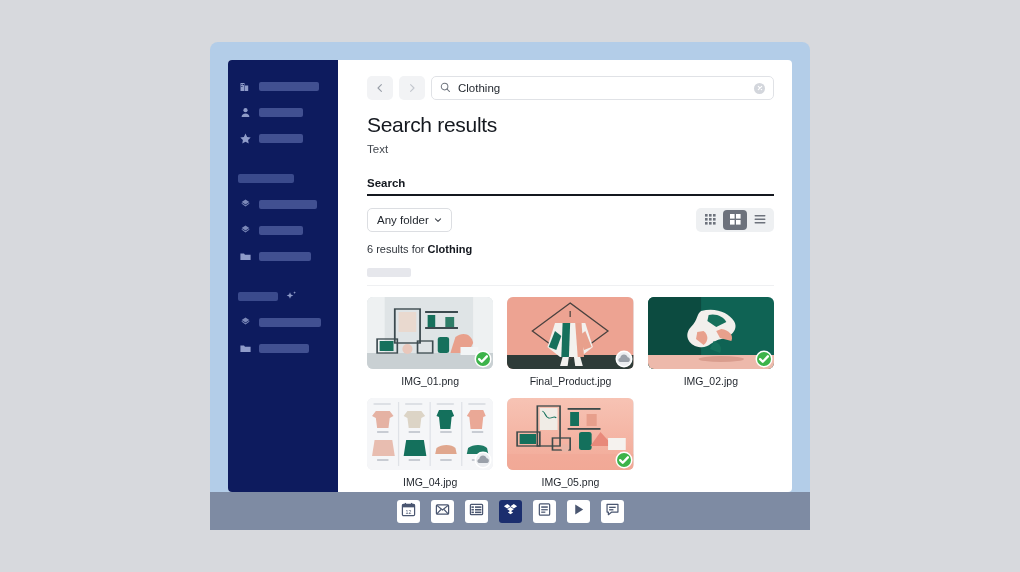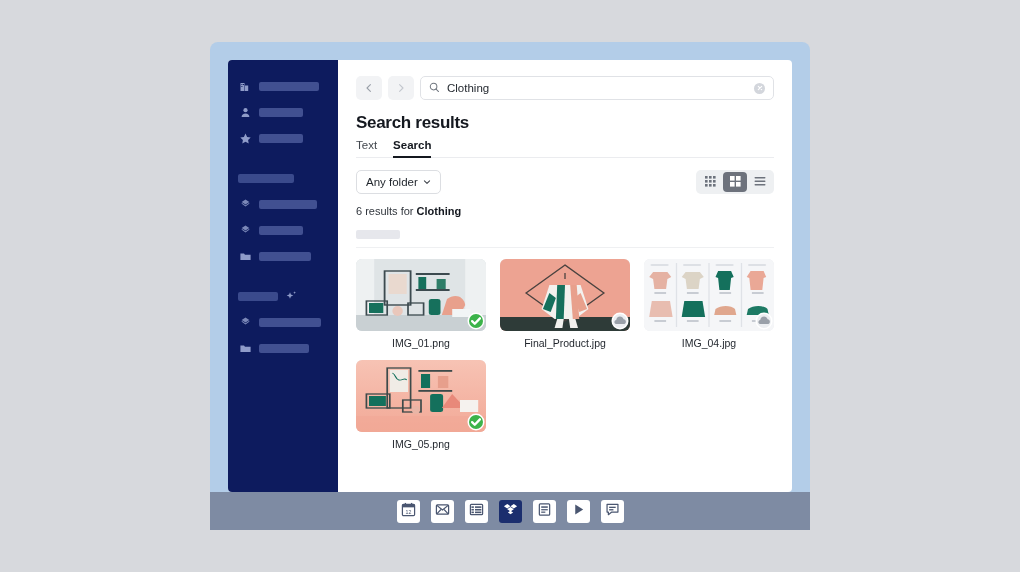--- a/index.html
+++ b/index.html
@@ -37,42 +37,42 @@
   .sb-row { display: flex; align-items: center; height: 13px; margin-bottom: 13px; }
   .sb-ico { width: 14px; height: 14px; flex: 0 0 14px; margin-right: 7px;
             display: flex; align-items: center; justify-content: center; }
   .sb-ico svg { display: block; }
   .sb-bar { height: 9px; border-radius: 2px; background: #415091; }
   .sb-gap { height: 14px; }
   .sb-head { display: flex; align-items: center; height: 13px; margin-bottom: 13px; }
   .sb-head .sb-bar { background: #3a4a8c; }
 
   
-  .main { flex: 1; height: 100%; background: #fff; padding: 16px 18px 0 18px;
+  .main { flex: 1; height: 100%; background: #fff; padding: 16px 18px 0 29px;
           position: relative; overflow: hidden; border-radius: 30px; }
 
   
   .topbar { display: flex; align-items: center; gap: 6px; }
   .navbtn {
     width: 26px; height: 24px; border-radius: 5px; background: #f2f3f5;
     display: flex; align-items: center; justify-content: center;
   }
   .navbtn svg { display:block; }
   .searchbox {
     flex: 1; height: 24px; border: 1px solid #e0e2e6; border-radius: 5px;
     display: flex; align-items: center; padding: 0 8px; gap: 7px; background: #fff;
   }
   .search-val { font-size: 11.5px; color: #1f242b; flex: 1; }
   .clearbtn { width: 11px; height: 11px; border-radius: 50%; background: #d3d6dc;
               display:flex; align-items:center; justify-content:center; }
 
   
-  .page-title { font-size: 17px; font-weight: bold; color: #14181f;
+  .page-title { font-size: 21px; font-weight: normal; color: #14181f;
                 letter-spacing: -0.3px; margin: 13px 0 6px 0; }
-  .tabs { display: flex; gap: 16px; border-bottom: 1px solid #ebecef; }
+  .tabs { display: flex; gap: 16px; border-bottom: 1px solid #ebecef; flex-direction: column; }
   .tab { font-size: 11.5px; color: #43484f; padding-bottom: 6px;
          position: relative; }
   .tab.active { color: #14181f; font-weight: bold; }
   .tab.active::after {
     content: ""; position: absolute; left: 0; right: 0; bottom: -1px;
     height: 2px; background: #14181f;
   }
 
   
   .filterrow { display: flex; align-items: center; margin-top: 12px; gap: 25px; }
@@ -352,20 +352,41 @@
                   <path d="M44 60h5l-1 9h-6z" fill="#f3f1ee"></path>
                   <path d="M53 60h5l2 9h-6z" fill="#f3f1ee"></path>
                 </svg>
                 <span class="badge cloud">
                   <svg width="9" height="9" viewBox="0 0 10 10">
                     <path d="M2.6 7.2h4.8c1.1 0 1.8-.8 1.8-1.7 0-.9-.7-1.6-1.6-1.7C7.3 2.6 6.2 1.8 5 1.8c-1.5 0-2.6 1.1-2.7 2.5C1.5 4.5 1 5.1 1 5.9c0 .8.7 1.3 1.6 1.3z" fill="#9aa0a9"></path>
                   </svg>
                 </span>
               </div>
               <div class="fname">Final_Product.jpg</div>
+            </div>
+            <div class="card">
+              <div class="thumb">
+                <svg viewBox="0 0 100 72" preserveAspectRatio="none">
+                  <rect width="100" height="72" fill="#0f6354"></rect>
+                  <rect x="0" y="0" width="42" height="72" fill="#0c4b40"></rect>
+                  <rect x="0" y="58" width="100" height="14" fill="#edb9ab"></rect>
+                  <path d="M42 14c12-4 22 2 26 10s-2 16-10 18-10 10-18 8-12-12-6-20 4-12 8-16z" fill="#f2efec"></path>
+                  <path d="M48 18c6-2 12 2 14 7l-8 5-7-6z" fill="#16705c"></path>
+                  <path d="M58 32c6 1 10 6 8 12l-9-3-3-7z" fill="#e8a08c"></path>
+                  <path d="M44 34c4 4 4 10 0 14l-6-6 1-7z" fill="#e8a08c"></path>
+                  <path d="M52 44c5 2 7 7 5 12l-8-4z" fill="#16705c"></path>
+                  <ellipse cx="58" cy="62" rx="18" ry="3" fill="#d99d8e"></ellipse>
+                </svg>
+                <span class="badge synced">
+                  <svg width="9" height="9" viewBox="0 0 9 9">
+                    <path d="M2 4.6 3.7 6.3 7 2.8" fill="none" stroke="#fff" stroke-width="1.5" stroke-linecap="round" stroke-linejoin="round"></path>
+                  </svg>
+                </span>
+              </div>
+              <div class="fname">IMG_02.jpg</div>
             </div>
             <div class="card">
               <div class="thumb">
                 <svg viewBox="0 0 100 72" preserveAspectRatio="none">
                   <rect width="100" height="72" rx="3" fill="#f5f6f8"></rect>
                   <path d="M25 4v64M50 4v64M75 4v64" stroke="#dfe2e7" stroke-width="1"></path>
                   <rect x="5" y="5" width="14" height="2" rx="1" fill="#dde0e5"></rect>
                   <rect x="30" y="5" width="14" height="2" rx="1" fill="#dde0e5"></rect>
                   <rect x="55" y="5" width="14" height="2" rx="1" fill="#dde0e5"></rect>
                   <rect x="80" y="5" width="14" height="2" rx="1" fill="#dde0e5"></rect>

